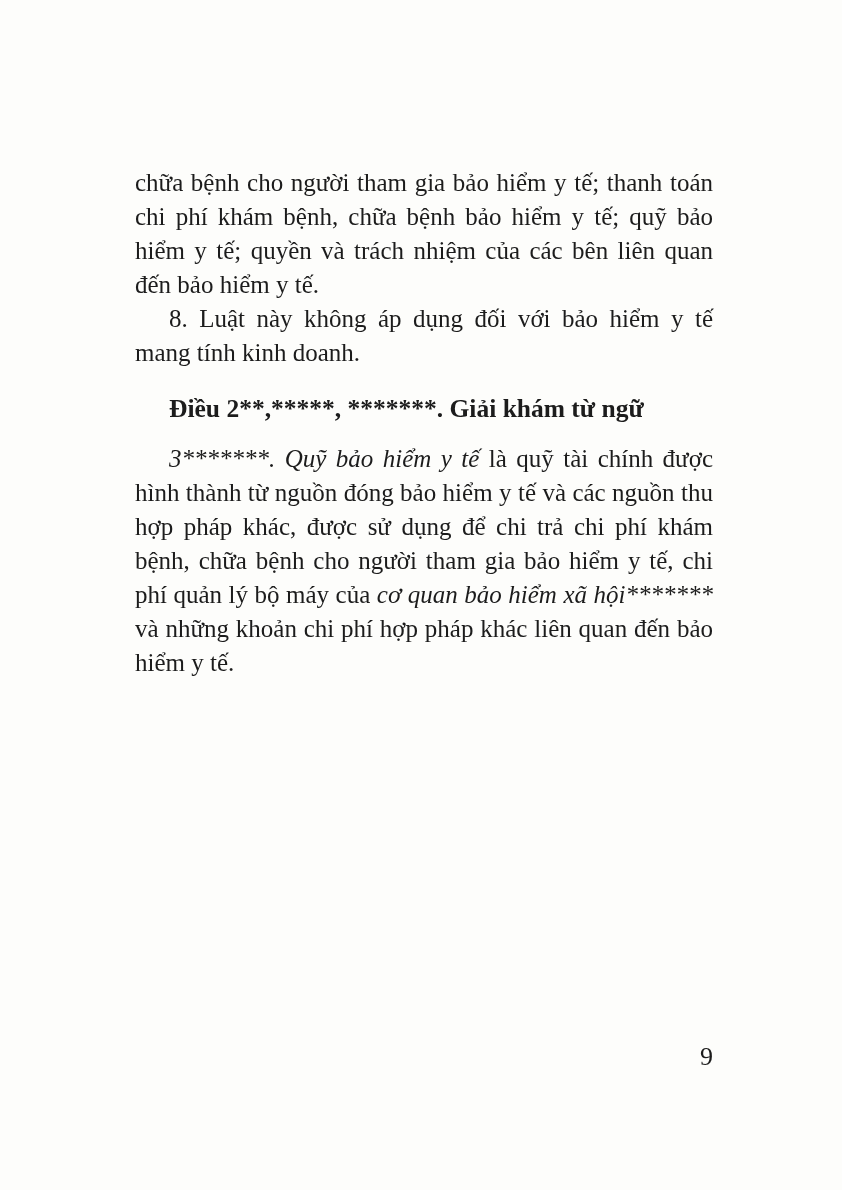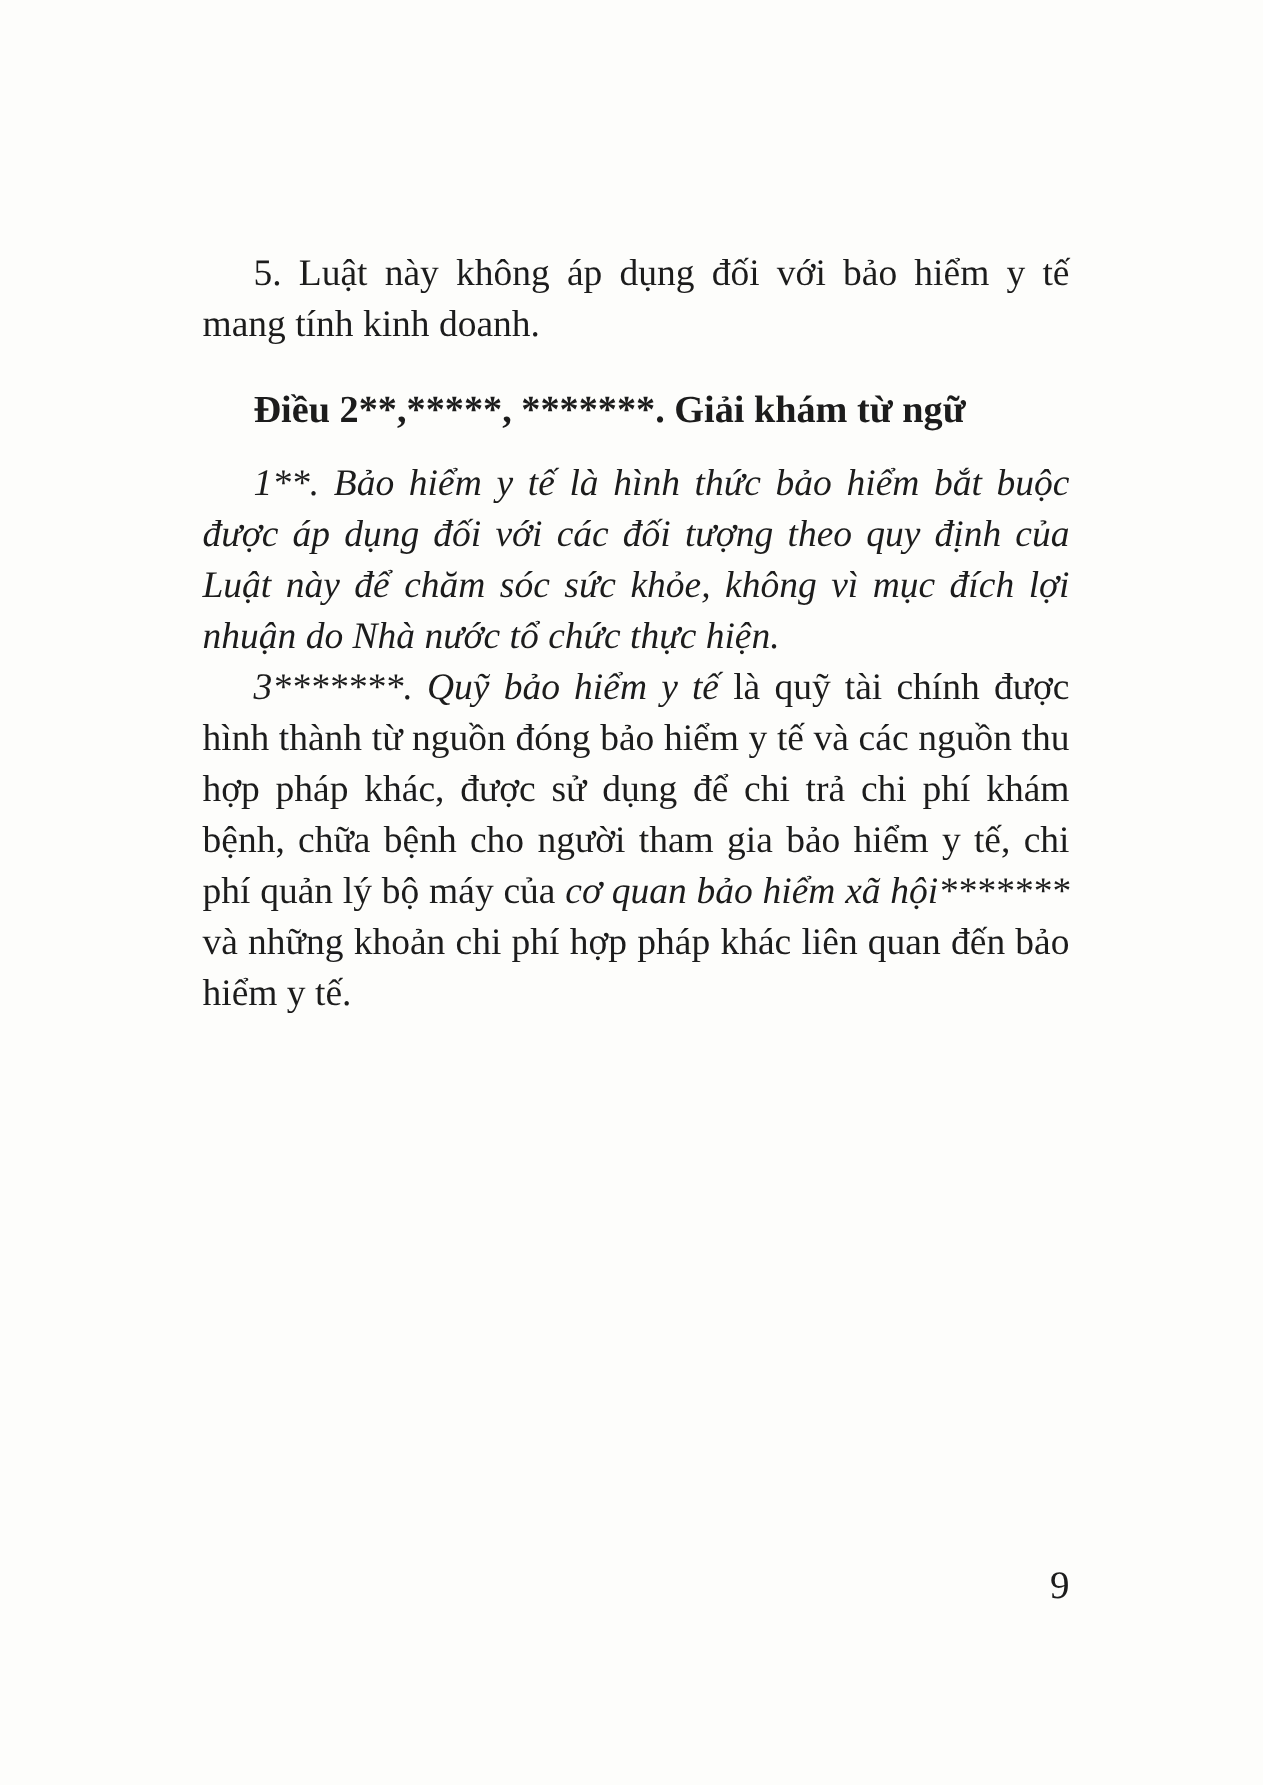--- a/index.html
+++ b/index.html
@@ -50,28 +50,28 @@
     font-size: 26px;
     line-height: 34px;
   }
 </style>
 </head>
 <body>
 
 <div class="page">
   <div class="text-block">
 
+    <p class="para no-indent">chữa bệnh cho người tham gia bảo hiểm y tế; thanh toán chi phí khám bệnh, chữa bệnh bảo hiểm y tế; quỹ bảo hiểm y tế; quyền và trách nhiệm của các bên liên quan đến bảo hiểm y tế.</p>
 
 
-    <p class="para">5. Luật này không áp dụng đối với bảo hiểm y tế mang tính kinh doanh.</p>
+    <p class="para">8. Luật này không áp dụng đối với bảo hiểm y tế mang tính kinh doanh.</p>
 
     <h2 class="heading"><span class="article-num">Điều 2</span><span>**,*****, *******</span><span>. Giải khám từ ngữ</span></h2>
 
 
-    <p class="para italic">1**. Bảo hiểm y tế là hình thức bảo hiểm bắt buộc được áp dụng đối với các đối tượng theo quy định của Luật này để chăm sóc sức khỏe, không vì mục đích lợi nhuận do Nhà nước tổ chức thực hiện.</p>
 
 
     <p class="para"><span class="italic">3*******. Quỹ bảo hiểm y tế</span><span> là quỹ tài chính được hình thành từ nguồn đóng bảo hiểm y tế và các nguồn thu hợp pháp khác, được sử dụng để chi trả chi phí khám bệnh, chữa bệnh cho người tham gia bảo hiểm y tế, chi phí quản lý bộ máy của </span><span class="italic">cơ quan bảo hiểm xã hội*******</span><span> và những khoản chi phí hợp pháp khác liên quan đến bảo hiểm y tế.</span></p>
 
   </div>
 
   <div class="page-number">9</div>
 </div>
 
 </body></html>

